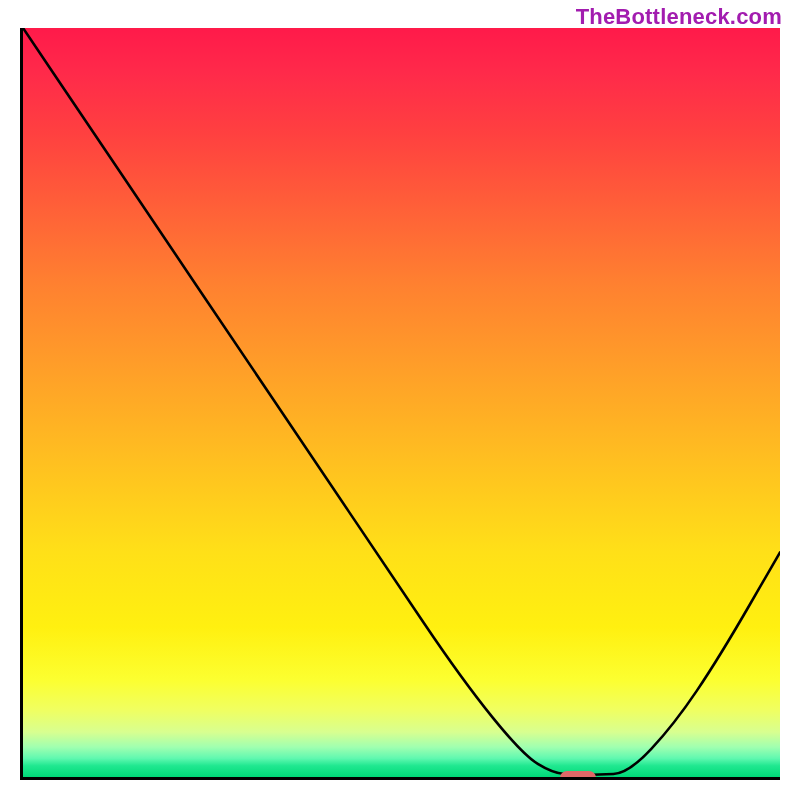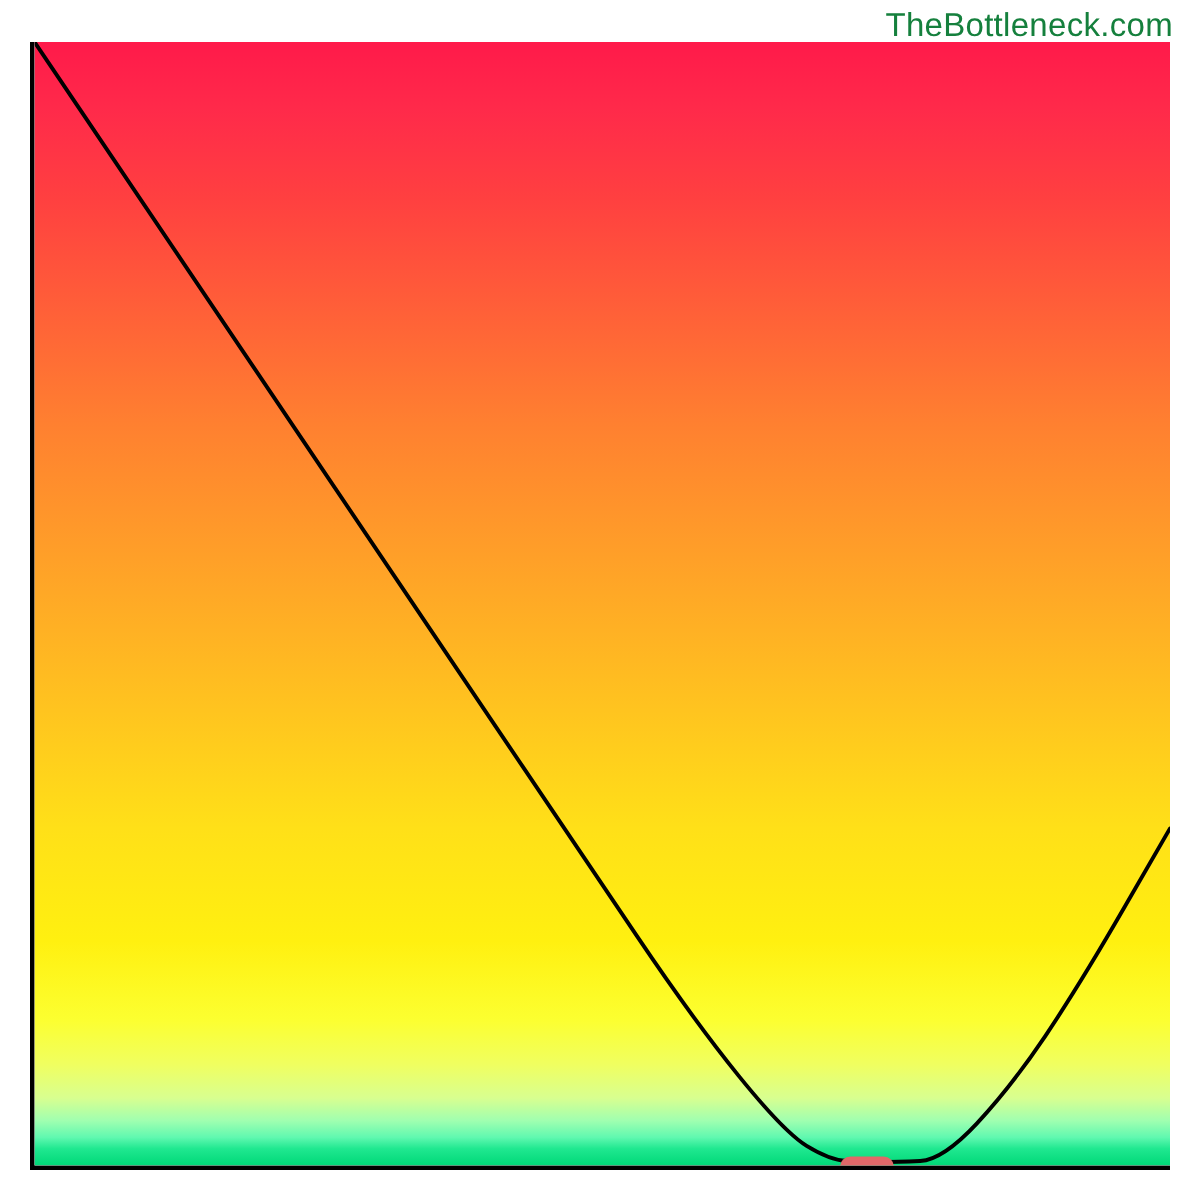--- a/index.html
+++ b/index.html
@@ -8,22 +8,22 @@
     height: 800px;
     background: #ffffff;
     position: relative;
     font-family: Arial, sans-serif;
   }
   .watermark {
     position: absolute;
     top: 4px;
     right: 18px;
     font-size: 22px;
-    font-weight: normal;
-    color: #15803d;
+    font-weight: bold;
+    color: #a21caf;
     letter-spacing: 0.2px;
   }
   .plot-area {
     position: absolute;
     left: 20px;
     top: 28px;
     width: 760px;
     height: 752px;
     border: 3px solid #000;
     border-top: none;

